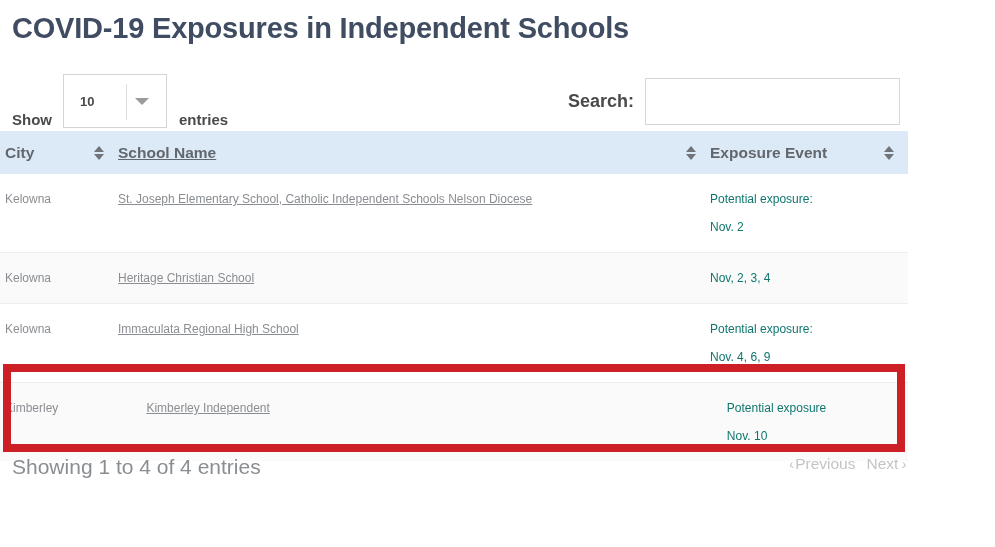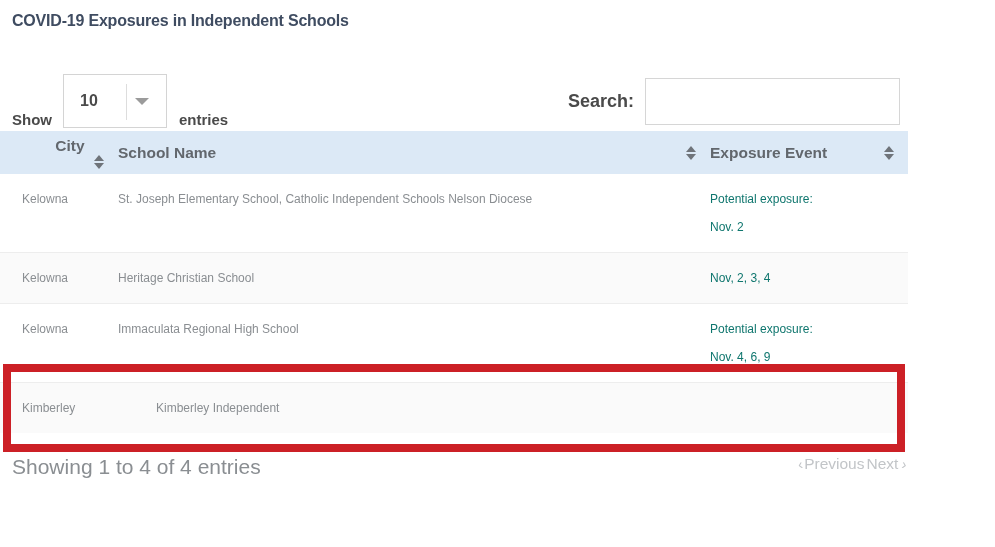--- a/index.html
+++ b/index.html
@@ -21,21 +21,21 @@
     width: 995px;
     height: 547px;
     background: #ffffff;
   }
 
   
   .panel-title {
     position: absolute;
     left: 12px;
     top: 12px;
-    font-size: 16px;
+    font-size: 29px;
     font-weight: bold;
     letter-spacing: -0.2px;
     color: #3f4c61;
     white-space: nowrap;
   }
 
   
   .controls {
     position: absolute;
     left: 0;
@@ -62,21 +62,21 @@
     height: 54px;
     margin-top: -2px;
     border: 1px solid #d4d4d4;
     background: #ffffff;
     box-sizing: border-box;
     display: flex;
     align-items: center;
     cursor: pointer;
   }
   .select-value {
-    font-size: 16px;
+    font-size: 13px;
     font-weight: bold;
     color: #4a4a4a;
     padding-left: 16px;
   }
   .select-divider {
     position: absolute;
     left: 62px;
     top: 9px;
     width: 1px;
     height: 36px;
@@ -137,22 +137,22 @@
     height: 43px;
     align-items: center;
   }
   .t-head .cell {
     font-size: 15.5px;
     font-weight: bold;
     color: #62676d;
     display: flex;
     align-items: center;
   }
-  .c-city   { width: 118px; padding-left: 22px; box-sizing: border-box; flex-direction: column; }
-  .c-school { width: 592px; box-sizing: border-box; }
+  .c-city   { width: 118px; padding-left: 5px; box-sizing: border-box; }
+  .c-school { width: 592px; box-sizing: border-box; text-decoration: underline; }
   .c-event  { width: 198px; box-sizing: border-box; }
 
   .sort-icon {
     display: inline-flex;
     flex-direction: column;
     align-items: center;
     justify-content: center;
     width: 14px;
     margin-left: auto;
     margin-right: 12px;
@@ -228,21 +228,21 @@
     font-size: 15.5px;
     color: #c2c5c8;
     white-space: nowrap;
   }
   .page-btn {
     color: #c2c5c8;
     cursor: pointer;
     display: inline-flex;
     align-items: center;
   }
-  .page-btn.next { margin-left: 2px; }
+  .page-btn.next { margin-left: 11px; }
   .chev {
     display: inline-block;
     font-size: 14px;
     color: #c2c5c8;
     line-height: 1;
   }
   .chev.left  { margin-right: 1px; transform: rotate(-12deg); }
   .chev.right { margin-left: 4px; transform: rotate(12deg); }
 </style>
 </head>
@@ -315,20 +315,22 @@
       <div class="t-row">
         <div class="cell c-city">Kelowna</div>
         <div class="cell c-school">Immaculata Regional High School</div>
         <div class="cell c-event cell-line">Potential exposure:
 Nov. 4, 6, 9</div>
       </div>
 
       <div class="t-row striped highlight">
         <div class="cell c-city">Kimberley</div>
         <div class="cell c-school">Kimberley Independent</div>
+        <div class="cell c-event cell-line">Potential exposure
+Nov. 10</div>
       </div>
 
     </div>
   </div>
 
   <div class="redbox"></div>
 
   <div class="footer">
     <div class="showing-info">Showing 1 to 4 of 4 entries</div>
     <div class="paginate">

